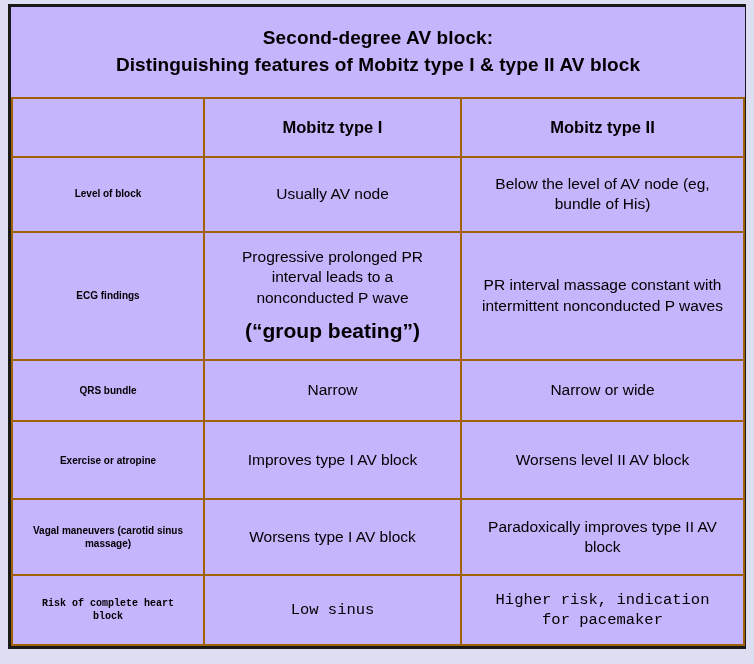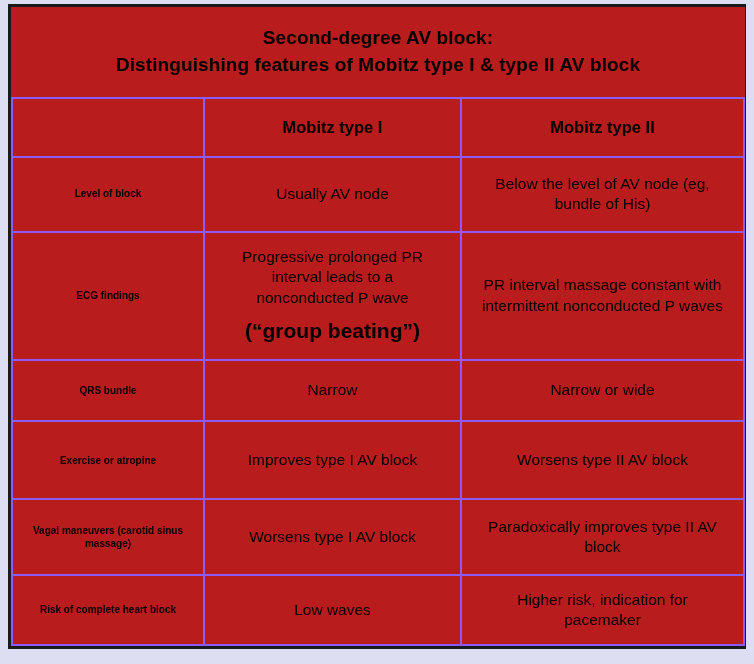--- a/index.html
+++ b/index.html
@@ -27,24 +27,24 @@
     height: 645px;
     background: #ffffff;
     border: 3px solid #1a1a1a;
     box-sizing: border-box;
   }
   table.av-table {
     width: 100%;
     height: 100%;
     border-collapse: collapse;
     table-layout: fixed;
-    background: #b91c1c;
+    background: #c4b5fd;
   }
   table.av-table td {
-    border: 2px solid #8b5cf6;
+    border: 2px solid #a16207;
     text-align: center;
     vertical-align: middle;
     color: #000000;
     padding: 4px 16px;
     box-sizing: border-box;
   }
   
   col.c1 { width: 192px; }
   col.c2 { width: 257px; }
   col.c3 { width: 283px; }
@@ -85,21 +85,21 @@
     display: block;
     font-weight: bold;
     margin-top: 9px;
     font-size: 21px;
   }
   .r-level  { height: 73px; }
   .r-ecg    { height: 125px; }
   .r-qrs    { height: 60px; }
   .r-ex     { height: 76px; }
   .r-vagal  { height: 74px; }
-  .r-risk   { height: 68px; }
+  .r-risk   { height: 68px; font-family: Liberation Mono, monospace; }
 </style>
 </head>
 <body>
 
 <div class="page">
   <div class="table-wrap">
     <table class="av-table">
       <colgroup>
         <col class="c1">
           <col class="c2">
@@ -135,30 +135,30 @@
 
         <tr class="r-qrs">
           <td class="rowlabel">QRS bundle</td>
           <td class="cellval">Narrow</td>
           <td class="cellval">Narrow or wide</td>
         </tr>
 
         <tr class="r-ex">
           <td class="rowlabel">Exercise or atropine</td>
           <td class="cellval">Improves type I AV block</td>
-          <td class="cellval">Worsens type II AV block</td>
+          <td class="cellval">Worsens level II AV block</td>
         </tr>
 
         <tr class="r-vagal">
           <td class="rowlabel">Vagal maneuvers (carotid sinus massage)</td>
           <td class="cellval">Worsens type I AV block</td>
           <td class="cellval">Paradoxically improves type II AV block</td>
         </tr>
 
         <tr class="r-risk">
           <td class="rowlabel">Risk of complete heart block</td>
-          <td class="cellval">Low waves</td>
+          <td class="cellval">Low sinus</td>
           <td class="cellval">Higher risk, indication for pacemaker</td>
         </tr>
       </tbody>
     </table>
   </div>
 </div>
 
 </body></html>

